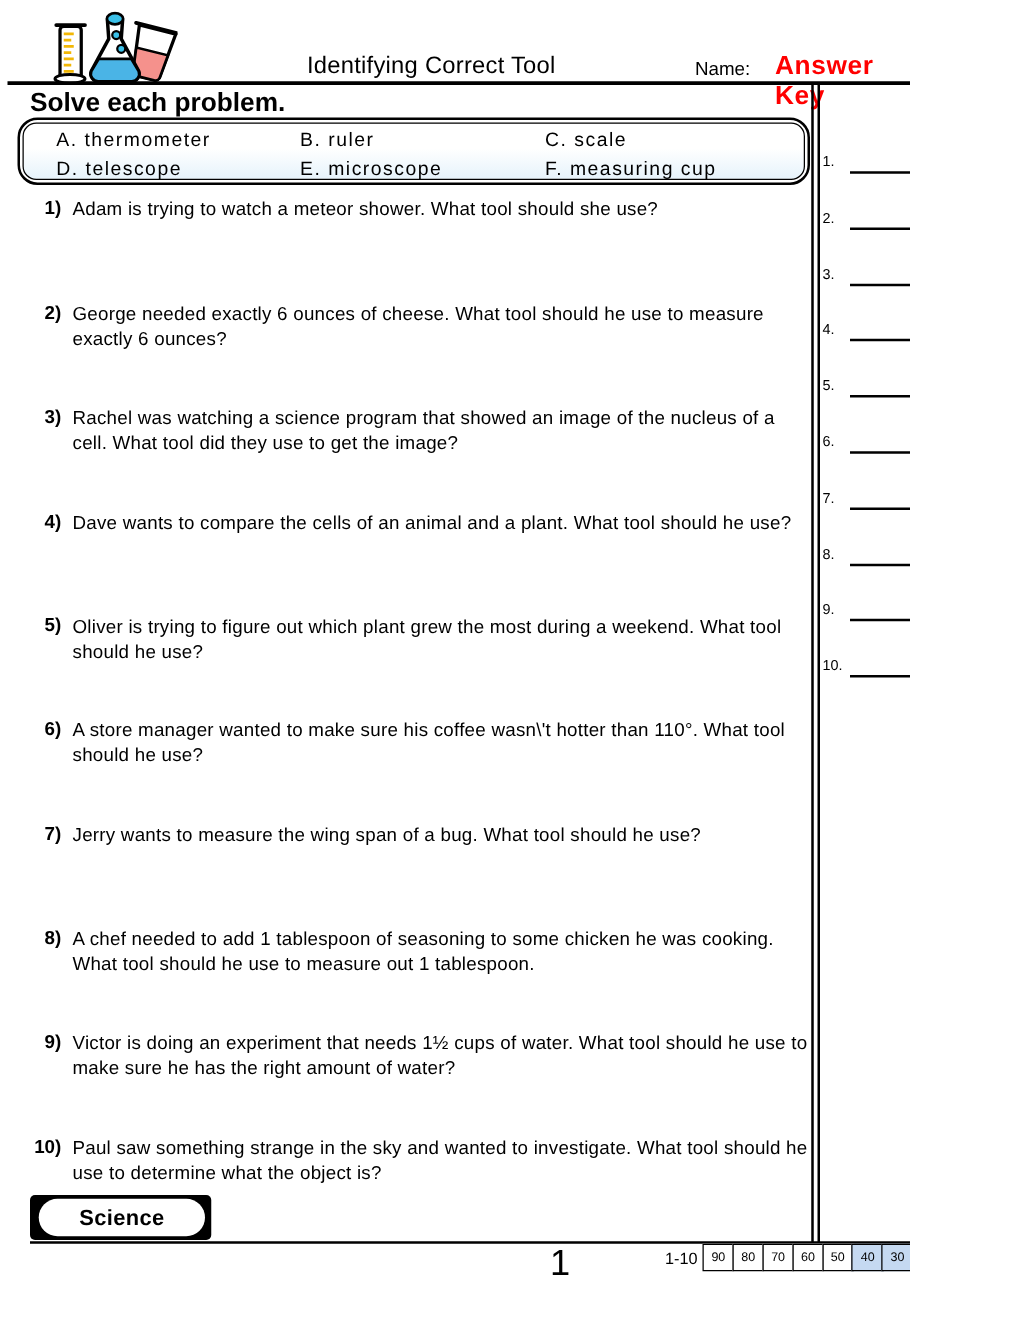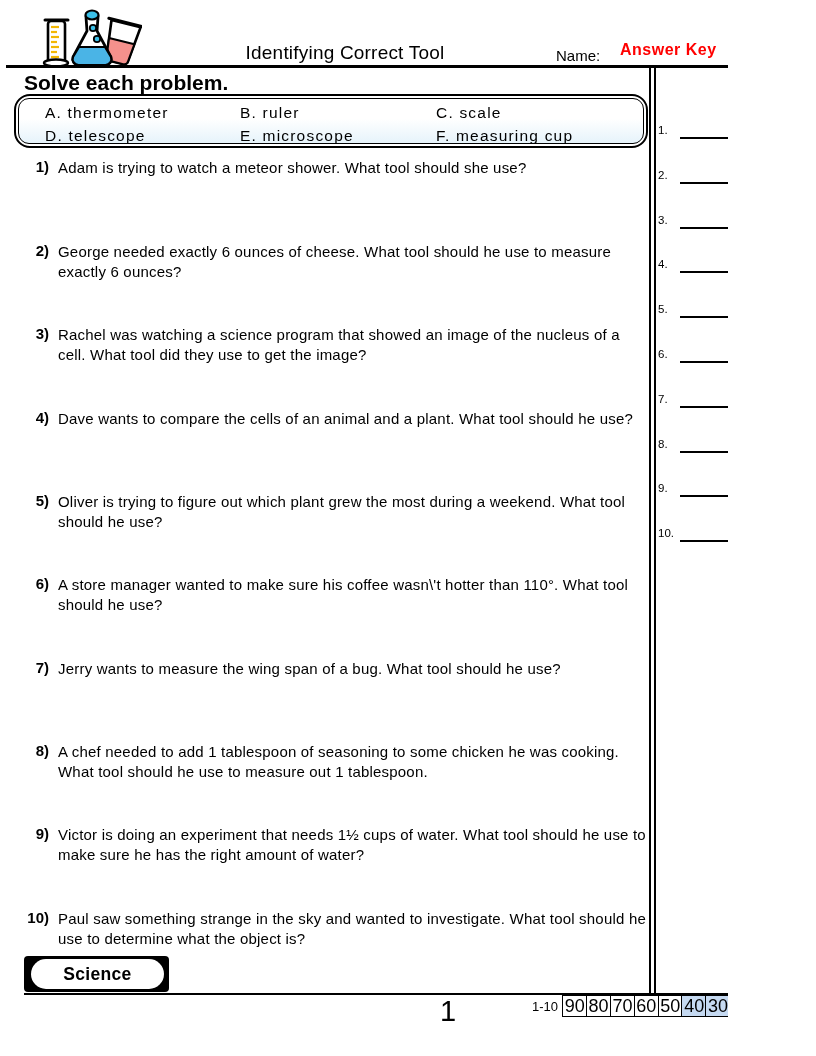--- a/index.html
+++ b/index.html
@@ -5,21 +5,21 @@
   html,body{margin:0;padding:0;background:#fff;}
   .page{
     position:relative;width:728px;height:1056px;background:#fff;overflow:hidden;
     font-family:"Liberation Sans","DejaVu Sans",sans-serif;color:#000;
   }
   
   .logo{position:absolute;left:16px;top:9px;width:126px;height:58px;}
   .doc-title{position:absolute;left:110px;top:42px;width:470px;text-align:center;
     font-size:19px;letter-spacing:.2px;}
   .name-label{position:absolute;left:556px;top:47px;font-size:15px;}
-  .name-value{position:absolute;left:620px;top:41px;font-size:16px;font-weight:700;color:var(--answer-red,#f00);letter-spacing:.5px;}
+  .name-value{position:absolute;left:620px;top:41px;font-size:21px;font-weight:700;color:var(--answer-red,#f00);letter-spacing:.5px;}
   .header-rule{position:absolute;left:6px;right:0;top:65px;height:2.5px;background:#000;}
   
   .instructions{position:absolute;left:24px;top:71px;font-size:21px;font-weight:700;}
   .wordbank{position:absolute;left:14px;top:94px;width:634px;height:54px;
     border:2.5px solid #000;border-radius:16px;padding:2px;box-sizing:border-box;}
   .wordbank-inner{width:100%;height:100%;border:1.5px solid #000;border-radius:11px;box-sizing:border-box;
     background:linear-gradient(to bottom,#ffffff 45%,var(--wordbank-tint,#e6f3fb) 100%);position:relative;}
   .wb-item{position:absolute;font-size:15.5px;letter-spacing:1.2px;white-space:nowrap;}
   .wb-r1{top:5px;} .wb-r2{top:28px;}
   .wb-c1{left:26px;} .wb-c2{left:221px;} .wb-c3{left:417px;}
@@ -40,21 +40,21 @@
   
   .footer-rule{position:absolute;left:24px;right:0;top:993px;height:2px;background:#000;}
   .subject-badge{position:absolute;left:24px;top:956px;width:145px;height:36px;background:#000;border-radius:4px;}
   .subject-pill{position:absolute;left:7px;right:5px;top:3px;bottom:3px;background:#fff;border-radius:15px;
     display:flex;align-items:center;justify-content:center;font-size:17.5px;font-weight:700;letter-spacing:.3px;}
   .site-url{position:absolute;left:180px;top:1008px;font-size:15.5px;}
   .page-number{position:absolute;left:398px;top:995px;width:100px;text-align:center;font-size:29px;}
   .score-label{position:absolute;left:522px;top:999px;width:36px;text-align:right;font-size:13px;}
   .score-grid{position:absolute;left:562px;top:995px;display:flex;}
   .score-cell{width:25.4px;height:22px;box-sizing:border-box;border:1.5px solid #000;margin-left:-1.5px;
-    display:flex;align-items:center;justify-content:center;font-size:18px;background:#fff;}
+    display:flex;align-items:center;justify-content:center;font-size:10px;background:#fff;}
   .score-cell:first-child{margin-left:0;}
   .score-cell.hl{background:var(--score-hl,#c5d9f1);}
 </style>
 </head>
 <body>
 
 <div class="page">
 
   <svg class="logo" viewBox="0 0 126 58" aria-hidden="true">
 

